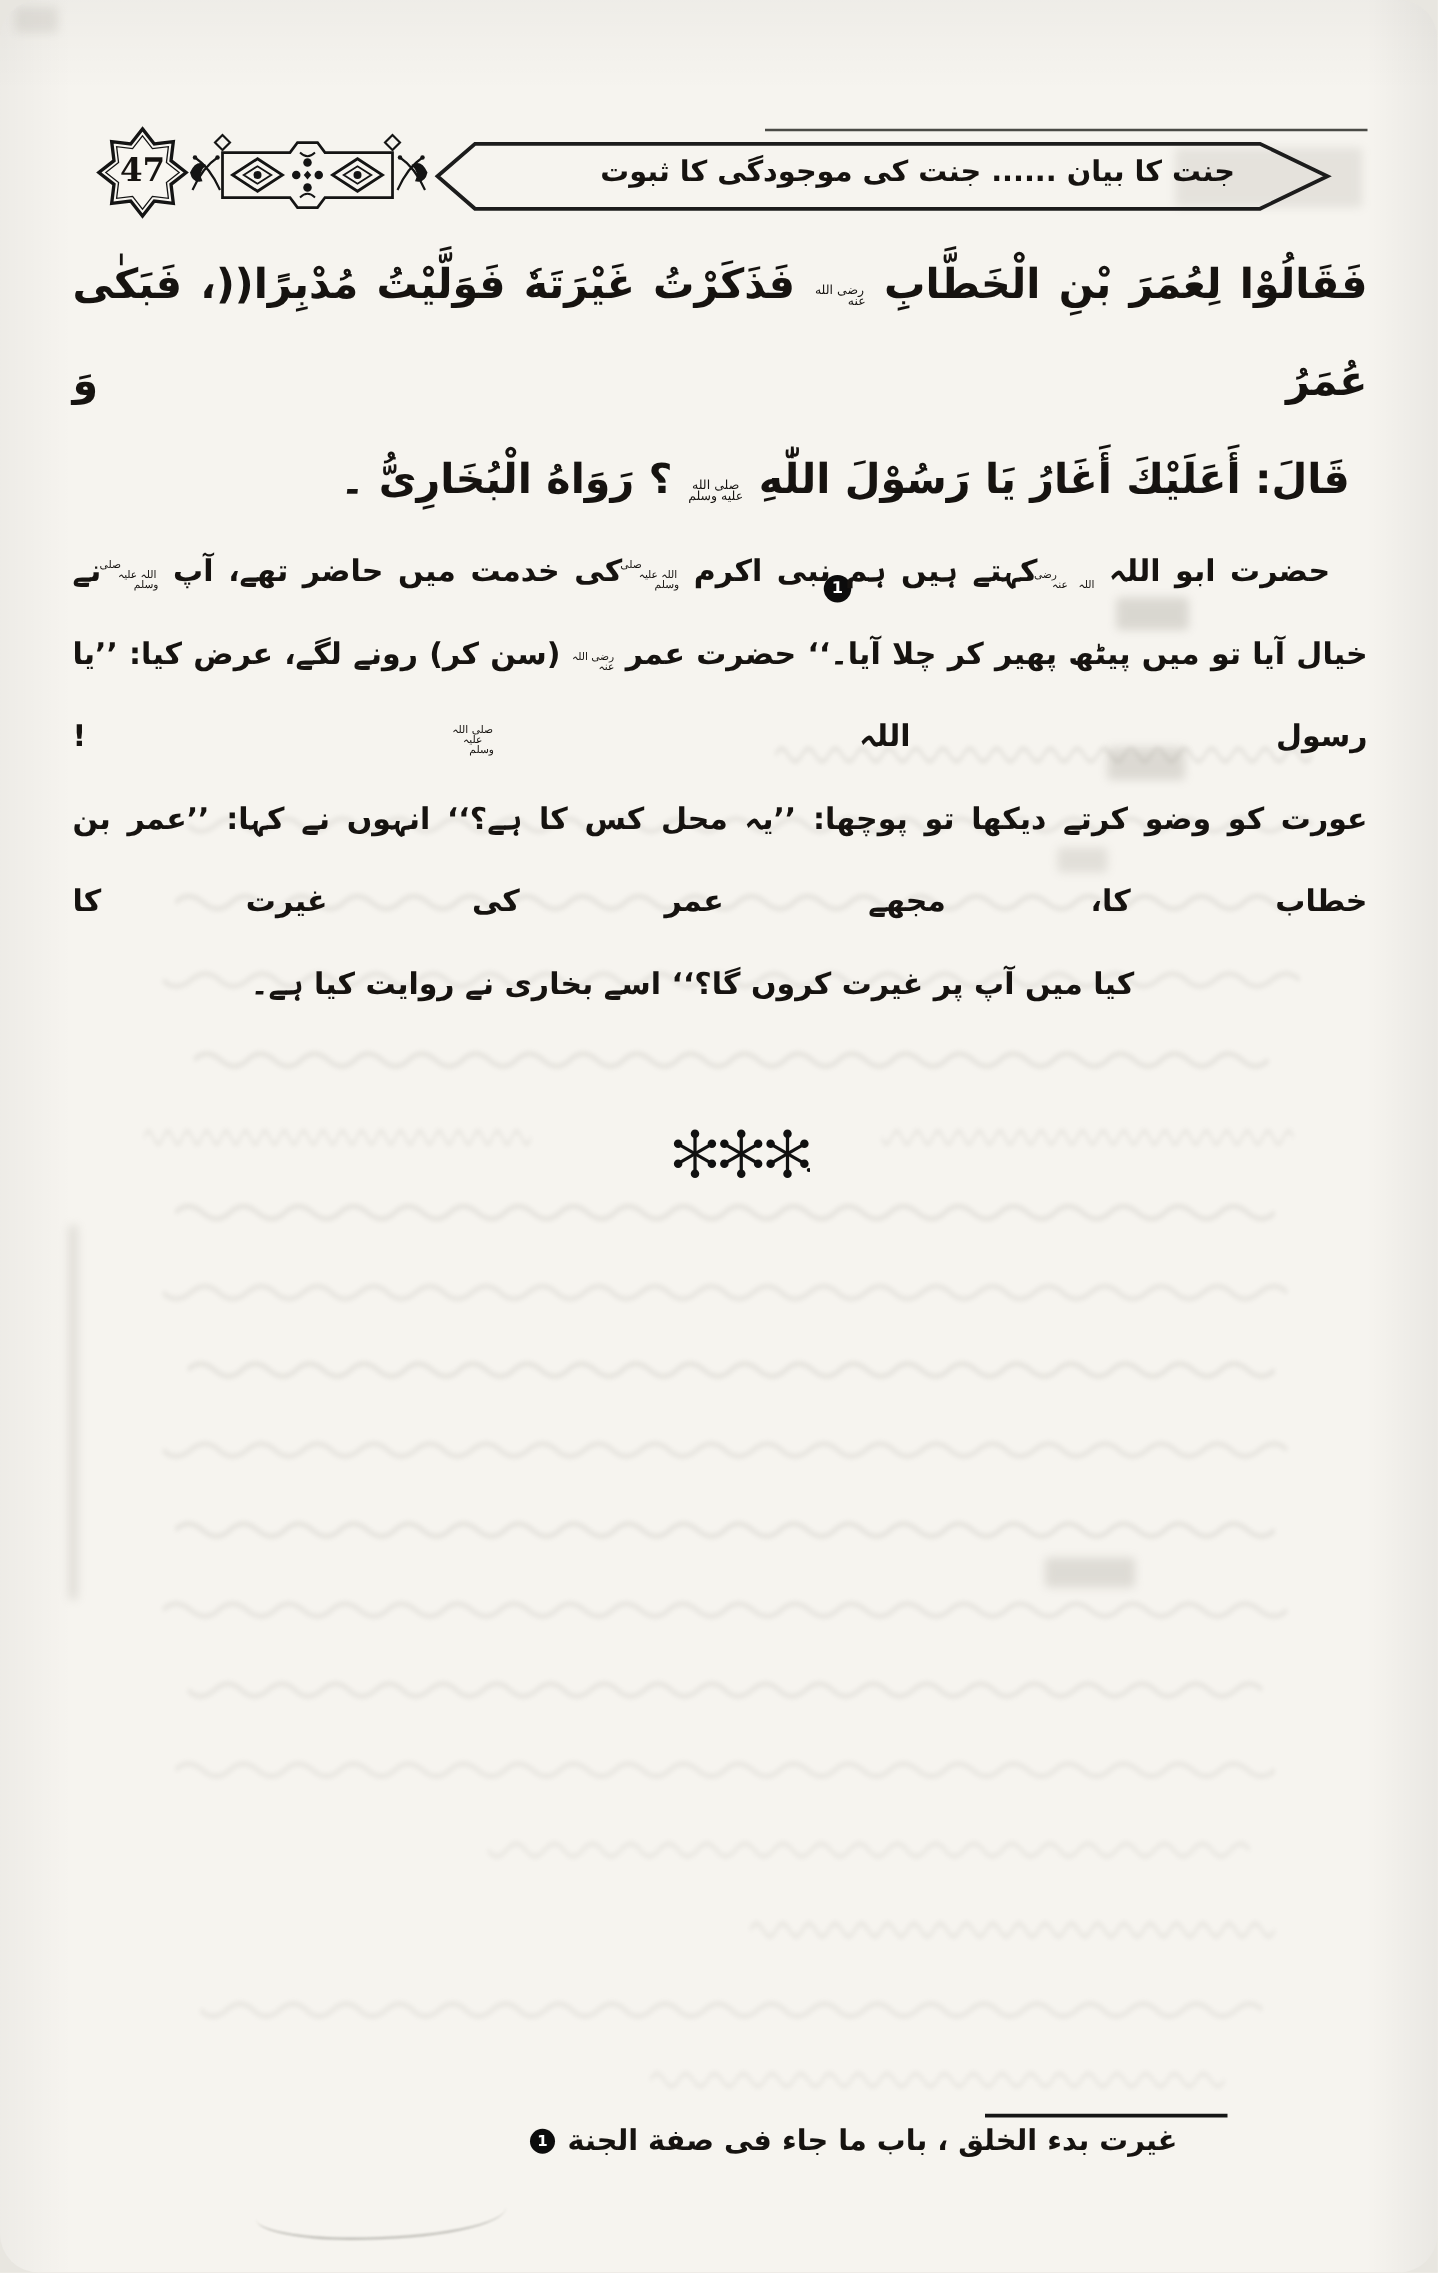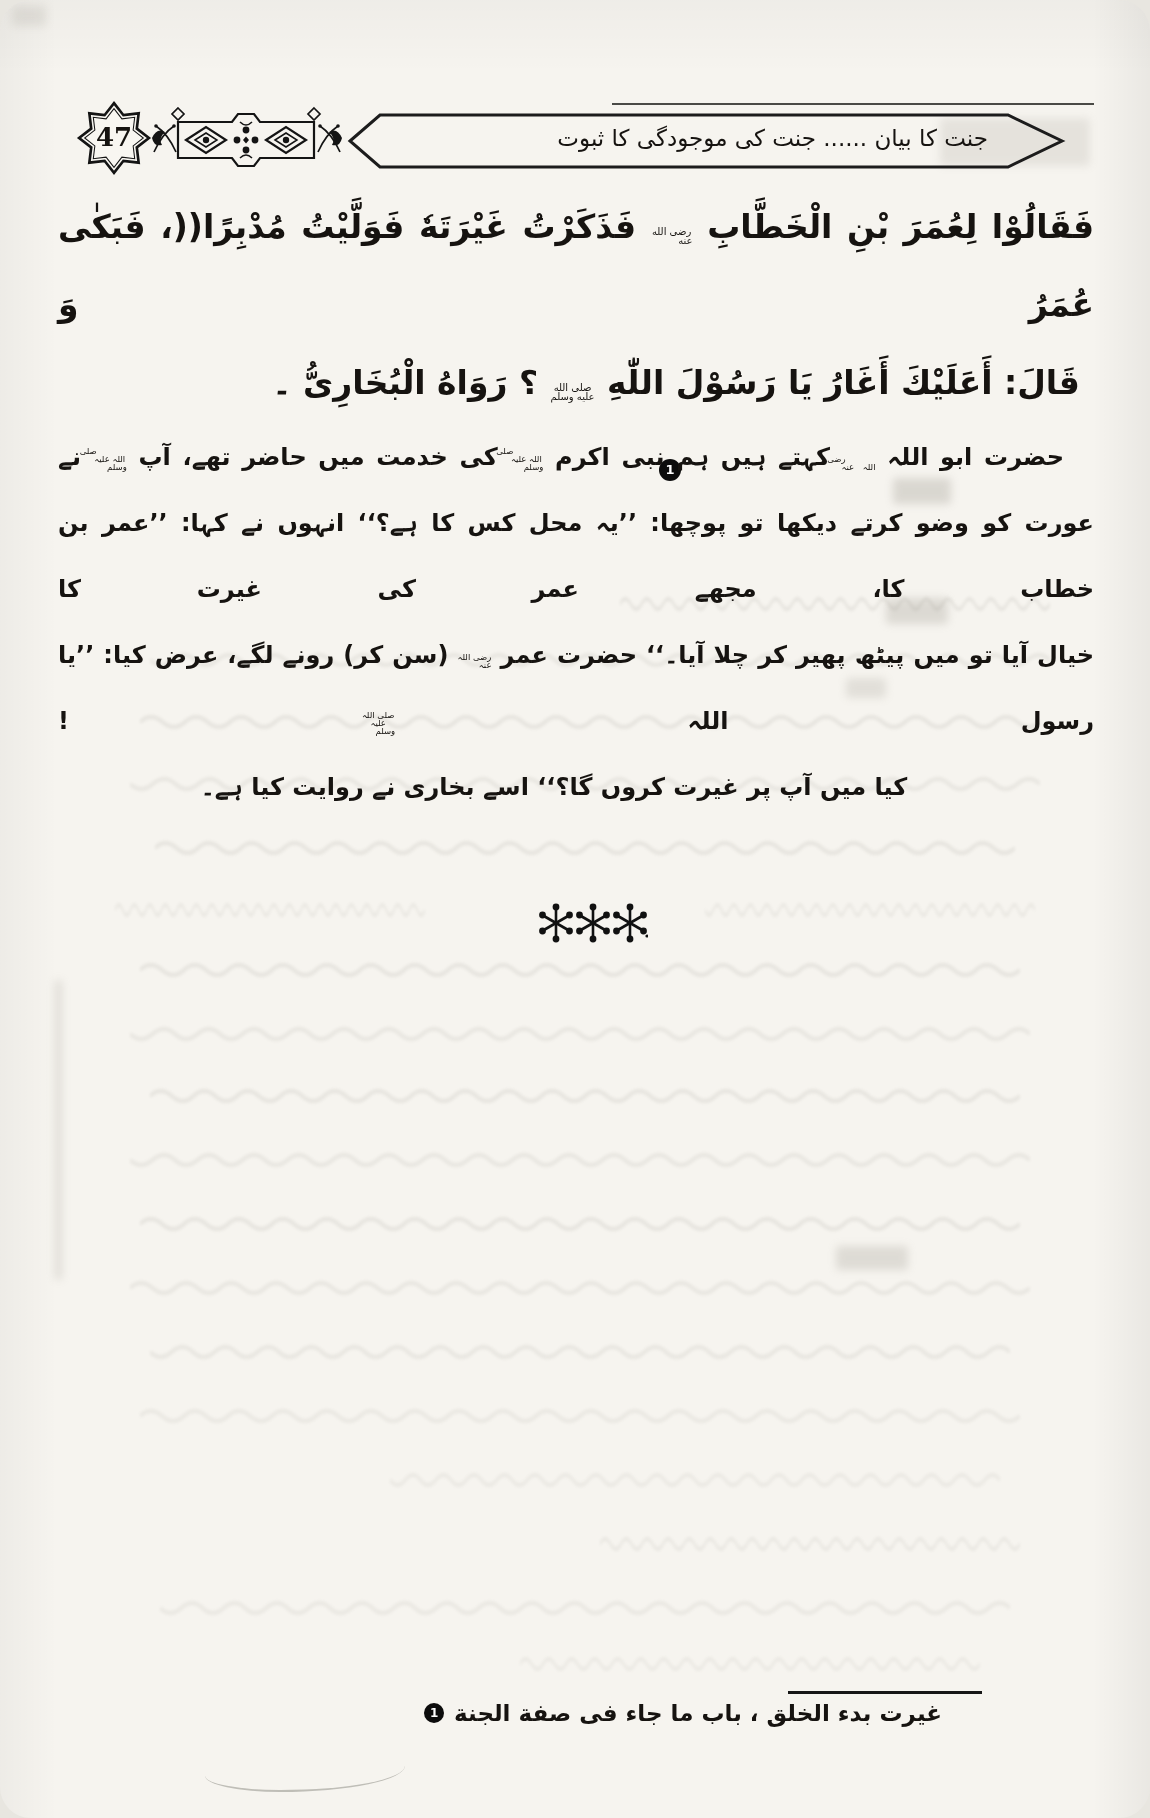--- a/index.html
+++ b/index.html
@@ -19,21 +19,21 @@
   .badge{position:absolute;left:76px;top:100px;width:76px;height:76px;}
   .badge svg{position:absolute;inset:0;}
   .badge-num{
     position:absolute;inset:0;display:flex;align-items:center;justify-content:center;
     font-family:"DejaVu Serif",serif;font-weight:700;font-size:26px;padding-bottom:2px;
   }
   .ornament{position:absolute;left:148px;top:106px;width:198px;height:68px;}
   .band{position:absolute;left:344px;top:110px;width:724px;height:62px;}
   .band-title{
     position:absolute;right:162px;top:125px;direction:rtl;
-    font-size:23px;font-weight:400;letter-spacing:0;white-space:nowrap;
+    font-size:23px;font-weight:700;letter-spacing:0;white-space:nowrap;
   }
 
   
   .arabic-block{position:absolute;left:58px;right:56px;top:188px;}
   .ar{direction:rtl;margin:0;font-size:33px;font-weight:700;line-height:78px;}
   .ar.just{text-align:justify;text-align-last:justify;}
   .ar.last{text-align:center;padding-left:200px;}
   .hon{
     display:inline-block;width:42px;font-size:10px;line-height:9px;font-weight:400;
     vertical-align:-6px;text-align:center;white-space:normal;
@@ -276,28 +276,28 @@
   <div class="urdu-block">
     <p class="ur just first">
       <span>حضرت ابو اللہ</span>
       <span class="uhon">رضی اللہ عنہ</span>
       <span>کہتے ہیں ہم نبی اکرم</span>
       <span class="uhon">صلی اللہ علیہ وسلم</span>
       <span>کی خدمت میں حاضر تھے، آپ</span>
       <span class="uhon">صلی اللہ علیہ وسلم</span>
       <span>نے</span>
     </p>
-    <p class="ur just">عورت کو وضو کرتے دیکھا تو پوچھا: ’’یہ محل کس کا ہے؟‘‘ انہوں نے کہا: ’’عمر بن خطاب کا، مجھے عمر کی غیرت کا</p>
     <p class="ur just">
       <span>خیال آیا تو میں پیٹھ پھیر کر چلا آیا۔‘‘ حضرت عمر</span>
       <span class="uhon">رضی اللہ عنہ</span>
       <span>(سن کر) رونے لگے، عرض کیا: ’’یا رسول اللہ</span>
       <span class="uhon">صلی اللہ علیہ وسلم</span>
       <span>!</span>
     </p>
+    <p class="ur just">عورت کو وضو کرتے دیکھا تو پوچھا: ’’یہ محل کس کا ہے؟‘‘ انہوں نے کہا: ’’عمر بن خطاب کا، مجھے عمر کی غیرت کا</p>
     <p class="ur last">کیا میں آپ پر غیرت کروں گا؟‘‘ اسے بخاری نے روایت کیا ہے۔</p>
   </div>
 
   <div class="divider">
     <svg width="36" height="42" viewBox="0 0 36 42">
       <g stroke="#111" stroke-width="2.6">
         <line x1="18" y1="6" x2="18" y2="36"></line>
         <line x1="5" y1="13.5" x2="31" y2="28.5"></line>
         <line x1="31" y1="13.5" x2="5" y2="28.5"></line>
       </g>

